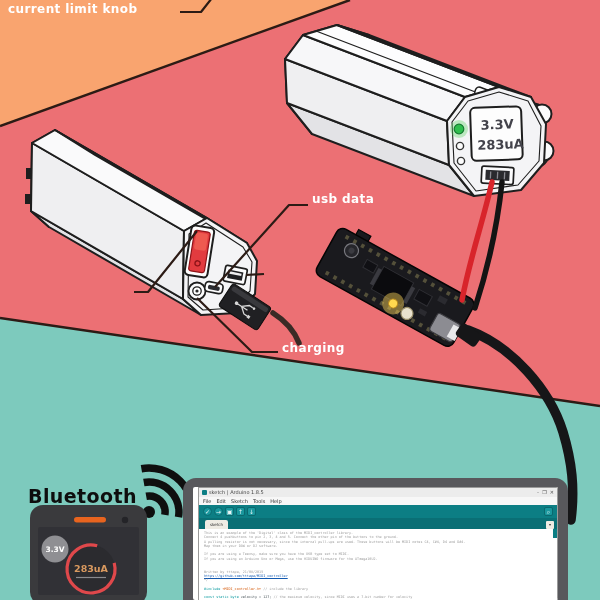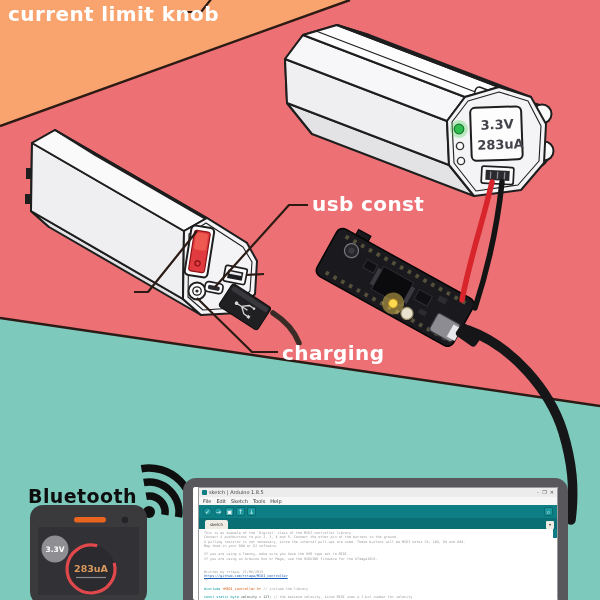--- a/index.html
+++ b/index.html
@@ -1,18 +1,18 @@
 <!DOCTYPE html>
 <html><head>
 <meta charset="utf-8">
 <style>
   html,body{margin:0;padding:0;background:#ddd;}
   .scene{position:relative;width:600px;height:600px;overflow:hidden;font-family:"DejaVu Sans",sans-serif;}
   .scene svg{position:absolute;left:0;top:0;}
-  .callout{position:absolute;font-weight:bold;color:#fff;font-size:20px;letter-spacing:.4px;white-space:nowrap;}
+  .callout{position:absolute;font-weight:bold;color:#fff;font-size:12px;letter-spacing:.4px;white-space:nowrap;}
   .callout.dark{color:#0e0e0e;font-size:19px;}
   
   .laptop{position:absolute;left:183px;top:478px;width:385px;height:122px;background:#58585c;border-radius:13px 13px 0 0;padding:9px 10px 0 10px;box-sizing:border-box;}
   .screen{width:100%;height:100%;background:#ffffff;border-radius:2px;position:relative;overflow:hidden;}
   .ide{margin-left:5px;height:100%;border:1px solid #9a9a9a;border-bottom:none;display:flex;flex-direction:column;box-sizing:border-box;background:#fff;}
   .titlebar{height:9px;background:#ececec;display:flex;align-items:center;padding:0 3px;gap:2px;flex:0 0 auto;}
   .appicon{width:5px;height:5px;background:#0c7e84;border-radius:1px;flex:0 0 auto;}
   .titletext{font-size:5px;color:#444;line-height:9px;}
   .winctl{margin-left:auto;display:flex;gap:3px;}
   .winctl span{font-size:5px;color:#555;line-height:9px;}
@@ -193,21 +193,21 @@
     <circle cx="55" cy="549" r="13.5" fill="#8F8F93"></circle>
     <text x="55" y="552" text-anchor="middle" font-family="DejaVu Sans, sans-serif" font-size="7.5" font-weight="bold" fill="#FFFFFF">3.3V</text>
     <circle cx="91" cy="569" r="24" fill="#2B2B2F"></circle>
     <path d="M 114.2,562.8 A 24 24 0 1 1 97.2,545.8" stroke="#E0484B" stroke-width="3.2" fill="none"></path>
     <text x="91" y="572" text-anchor="middle" font-family="DejaVu Sans, sans-serif" font-size="9.5" font-weight="bold" fill="#D9995F">283uA</text>
     <line x1="76" y1="577.5" x2="106" y2="577.5" stroke="#8A8A8E" stroke-width="1.2"></line>
   </g>
 </svg>
 
   <div class="callout" style="left:8px;top:2px;">current limit knob</div>
-  <div class="callout" style="left:312px;top:192px;">usb const</div>
+  <div class="callout" style="left:312px;top:192px;">usb data</div>
   <div class="callout" style="left:282px;top:341px;">charging</div>
   <div class="callout dark" style="left:28px;top:485px;">Bluetooth</div>
 
   <div class="laptop">
     <div class="screen">
       <div class="ide">
         <div class="titlebar">
           <div class="appicon"></div>
           <span class="titletext">sketch | Arduino 1.8.5</span>
           <span class="winctl">

